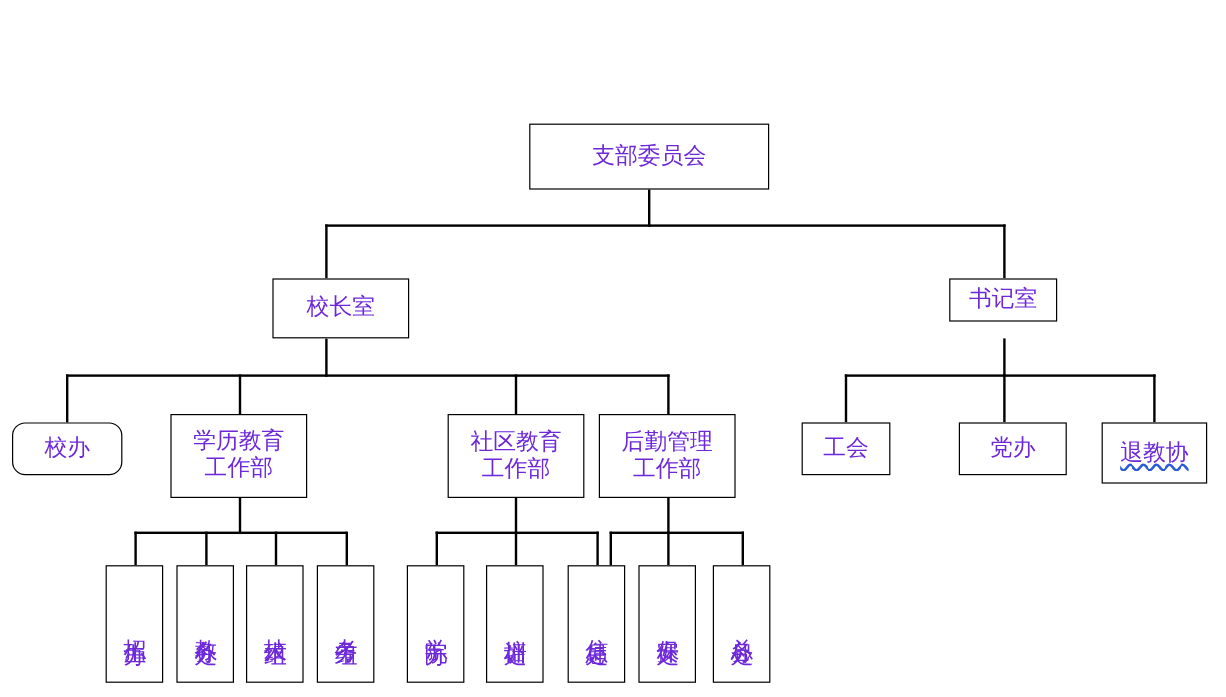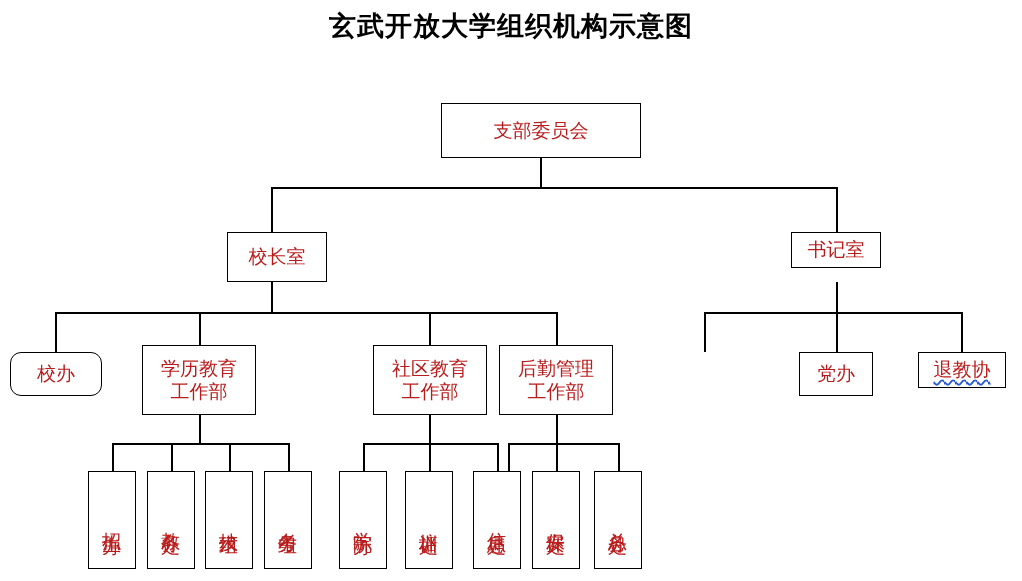--- a/index.html
+++ b/index.html
@@ -27,21 +27,21 @@
     font-weight: bold;
     letter-spacing: 1px;
     color: #000000;
     font-family: "DejaVu Serif", "Liberation Serif", serif;
   }
   .node {
     position: absolute;
     box-sizing: border-box;
     border: 1.6px solid #000000;
     background: #ffffff;
-    color: #b91c1c;
+    color: #6d28d9;
     display: flex;
     align-items: center;
     justify-content: center;
     text-align: center;
     font-size: 19px;
     line-height: 1.22;
     font-family: "DejaVu Serif", "Liberation Serif", serif;
     z-index: 3;
   }
   .node .node-label {
@@ -69,21 +69,20 @@
     z-index: 1;
   }
   .edge.v { width: 2.4px; }
   .edge.h { height: 2.4px; }
 </style>
 </head>
 <body>
 
 <div id="page">
 
-  <div id="chart-title">玄武开放大学组织机构示意图</div>
 
   <div class="edge v" style="left:540px; top:157px; height:32px;"></div>
 
   <div class="edge h" style="left:271px; top:187px; width:567px;"></div>
 
   <div class="edge v" style="left:271px; top:187px; height:45px;"></div>
   <div class="edge v" style="left:836px; top:187px; height:45px;"></div>
 
   <div class="edge v" style="left:271px; top:282px; height:32px;"></div>
 
@@ -119,53 +118,56 @@
 
   <div class="edge h" style="left:508px; top:443px; width:112px;"></div>
   <div class="edge v" style="left:508px; top:443px; height:28px;"></div>
   <div class="edge v" style="left:556px; top:443px; height:28px;"></div>
   <div class="edge v" style="left:618px; top:443px; height:28px;"></div>
 
   <div class="node" style="left:441px; top:103px; width:200px; height:55px;">
     <span class="node-label">支部委员会</span>
   </div>
 
-  <div class="node" style="left:227px; top:232px; width:100px; height:50px;">
+  <div class="node" style="left:227px; top:232px; width:114px; height:50px;">
     <span class="node-label">校长室</span>
   </div>
 
   <div class="node" style="left:791px; top:232px; width:90px; height:36px;">
     <span class="node-label">书记室</span>
   </div>
 
   <div class="node" style="left:10px; top:352px; width:92px; height:44px;border-radius:11px;">
     <span class="node-label">校办</span>
   </div>
 
-  <div class="node" style="left:142px; top:345px; width:114px; height:70px;">
+  <div class="node" style="left:142px; top:345px; width:114px; height:70px;font-family:Liberation Mono, monospace;">
     <span class="node-label">学历教育
 工作部</span>
   </div>
 
   <div class="node" style="left:373px; top:345px; width:114px; height:70px;">
     <span class="node-label">社区教育
 工作部</span>
   </div>
 
   <div class="node" style="left:499px; top:345px; width:114px; height:70px;">
     <span class="node-label">后勤管理
 工作部</span>
   </div>
 
-
-  <div class="node" style="left:799px; top:352px; width:74px; height:44px;">
+  <div class="node" style="left:668px; top:352px; width:74px; height:44px;">
+    <span class="node-label">工会</span>
+  </div>
+
+  <div class="node" style="left:799px; top:352px; width:90px; height:44px;">
     <span class="node-label">党办</span>
   </div>
 
-  <div class="node misspelled" style="left:918px; top:352px; width:88px; height:36px;text-align:right;">
+  <div class="node misspelled" style="left:918px; top:352px; width:88px; height:51px;text-align:right;">
     <span class="node-label">退教协</span>
   </div>
 
   <div class="node vertical" style="left:88px; top:471px; width:48px; height:98px;">
     <span class="node-label">招生办</span>
   </div>
 
   <div class="node vertical" style="left:147px; top:471px; width:48px; height:98px;">
     <span class="node-label">教务处</span>
   </div>

